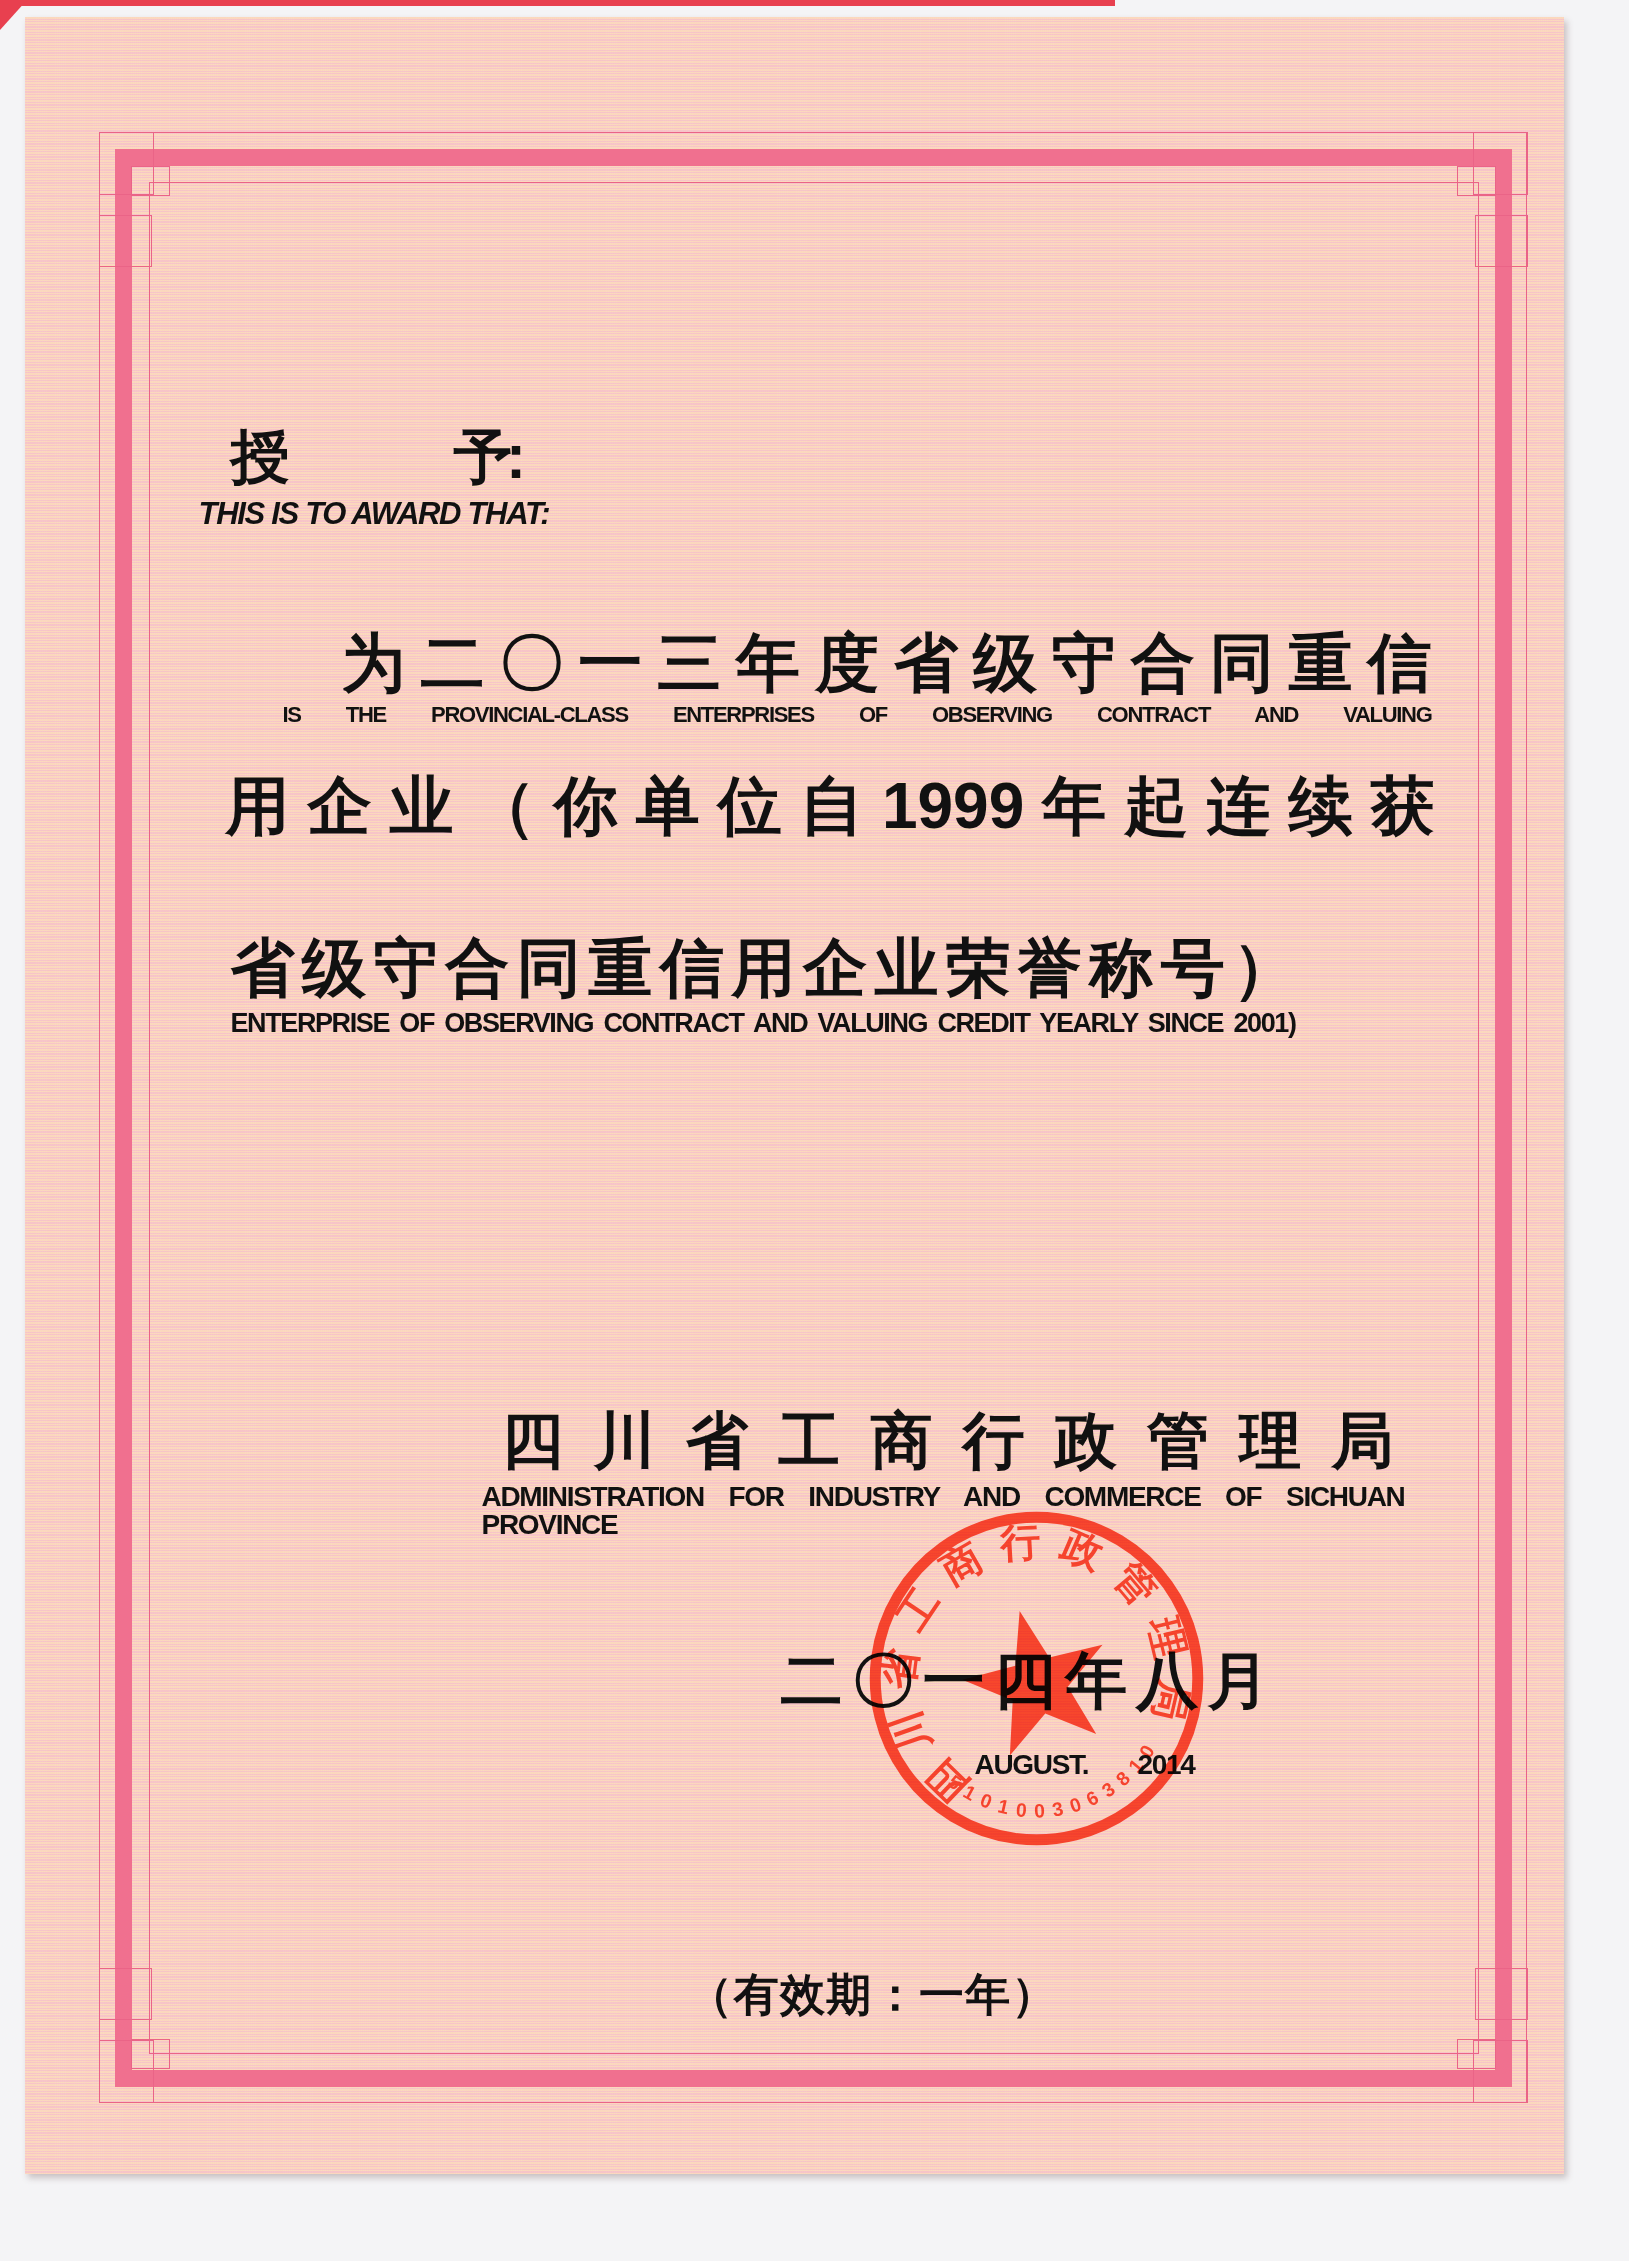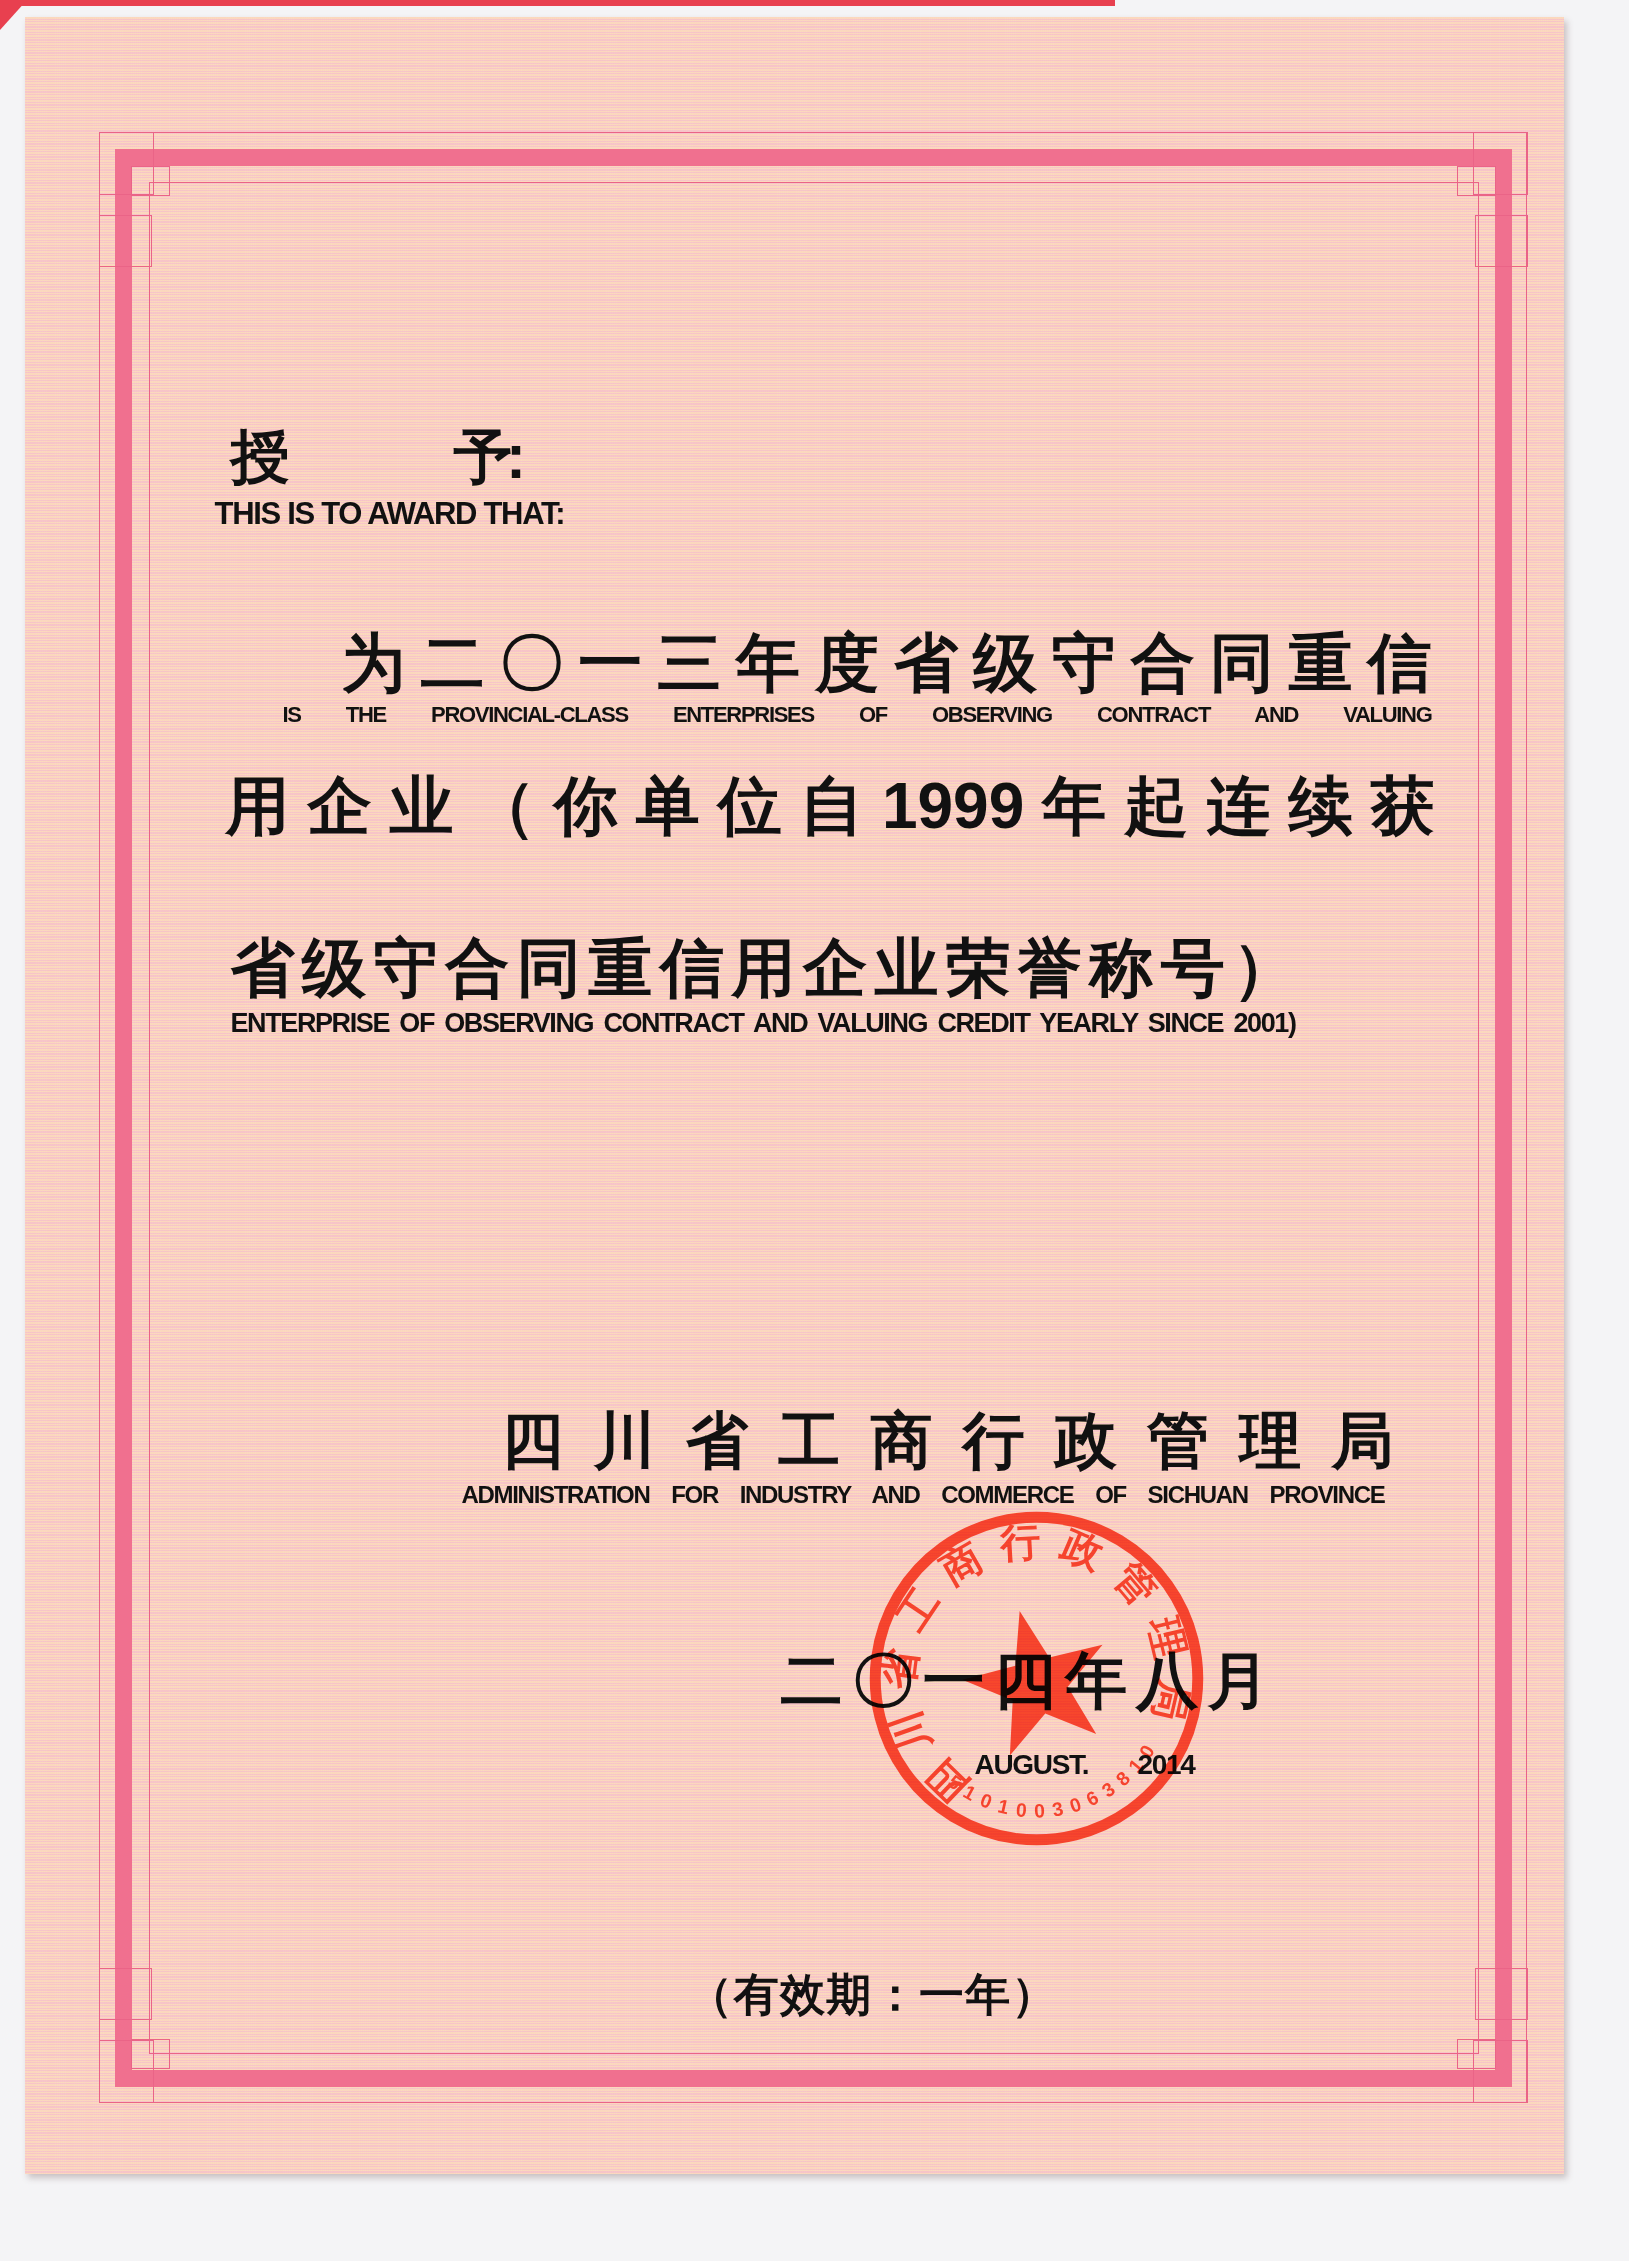--- a/index.html
+++ b/index.html
@@ -39,29 +39,29 @@
   .orn-br{left:1406px;top:1951px;transform:scale(-1,-1);}
   
   .txt{position:absolute;color:#111;line-height:1;white-space:nowrap;}
   .zh{font-weight:700;}
   .en{font-weight:700;letter-spacing:-1.3px;}
   .jz{display:flex;justify-content:space-between;white-space:normal;}
   .jen{text-align:justify;text-align-last:justify;white-space:normal;}
   .award-prefix{left:206px;top:411px;font-size:59px;}
   .award-conn{left:429px;top:411px;font-size:59px;letter-spacing:-26px;}
   .award-recipient{left:513px;top:414px;font-size:57px;letter-spacing:0.6px;}
-  .award-en{left:190px;top:481px;font-size:31px;}
+  .award-en{left:174px;top:481px;font-size:31px;font-style:italic;}
   .line1-zh{left:317px;top:614px;width:1090px;font-size:64px;}
   .line1-en{left:258px;top:687px;width:1149px;font-size:22px;}
   .line2-zh{left:201px;top:757px;width:1209px;font-size:64px;}
   .line2-en{left:201px;top:829px;width:1199px;font-size:27px;letter-spacing:-1.6px;}
   .line3-zh{left:206px;top:919px;width:1066px;font-size:64px;}
   .line3-en{left:206px;top:993px;width:1065px;font-size:27px;letter-spacing:-1.4px;}
   .issuer-zh{left:477px;top:1393px;width:892px;font-size:62px;}
-  .issuer-en{left:437px;top:1466px;width:923px;font-size:24px;letter-spacing:-1.3px;}
+  .issuer-en{left:457px;top:1466px;width:923px;font-size:28px;letter-spacing:-1.3px;}
   .date-zh{left:756px;top:1633px;width:489px;font-size:62px;}
   .date-en{left:950px;top:1734px;width:220px;font-size:28px;}
   .validity{left:663px;top:1955px;width:369px;font-size:45px;}
   
   .seal{position:absolute;left:818px;top:1468px;width:387px;height:387px;
     mix-blend-mode:multiply;opacity:.88;}
 </style>
 </head>
 <body>
 

